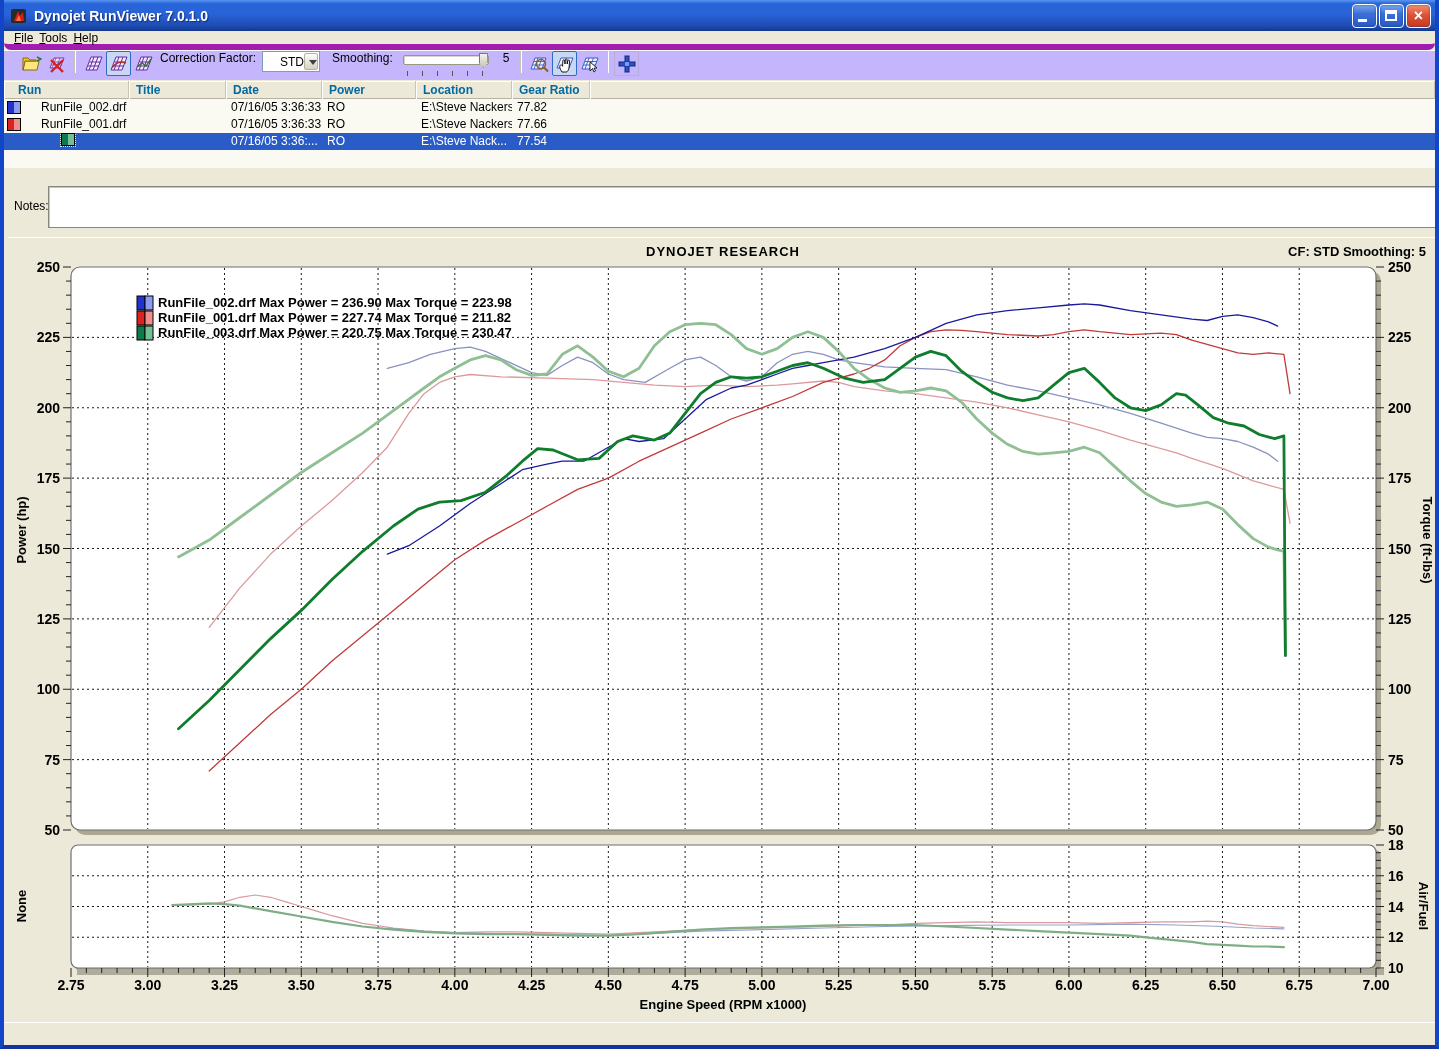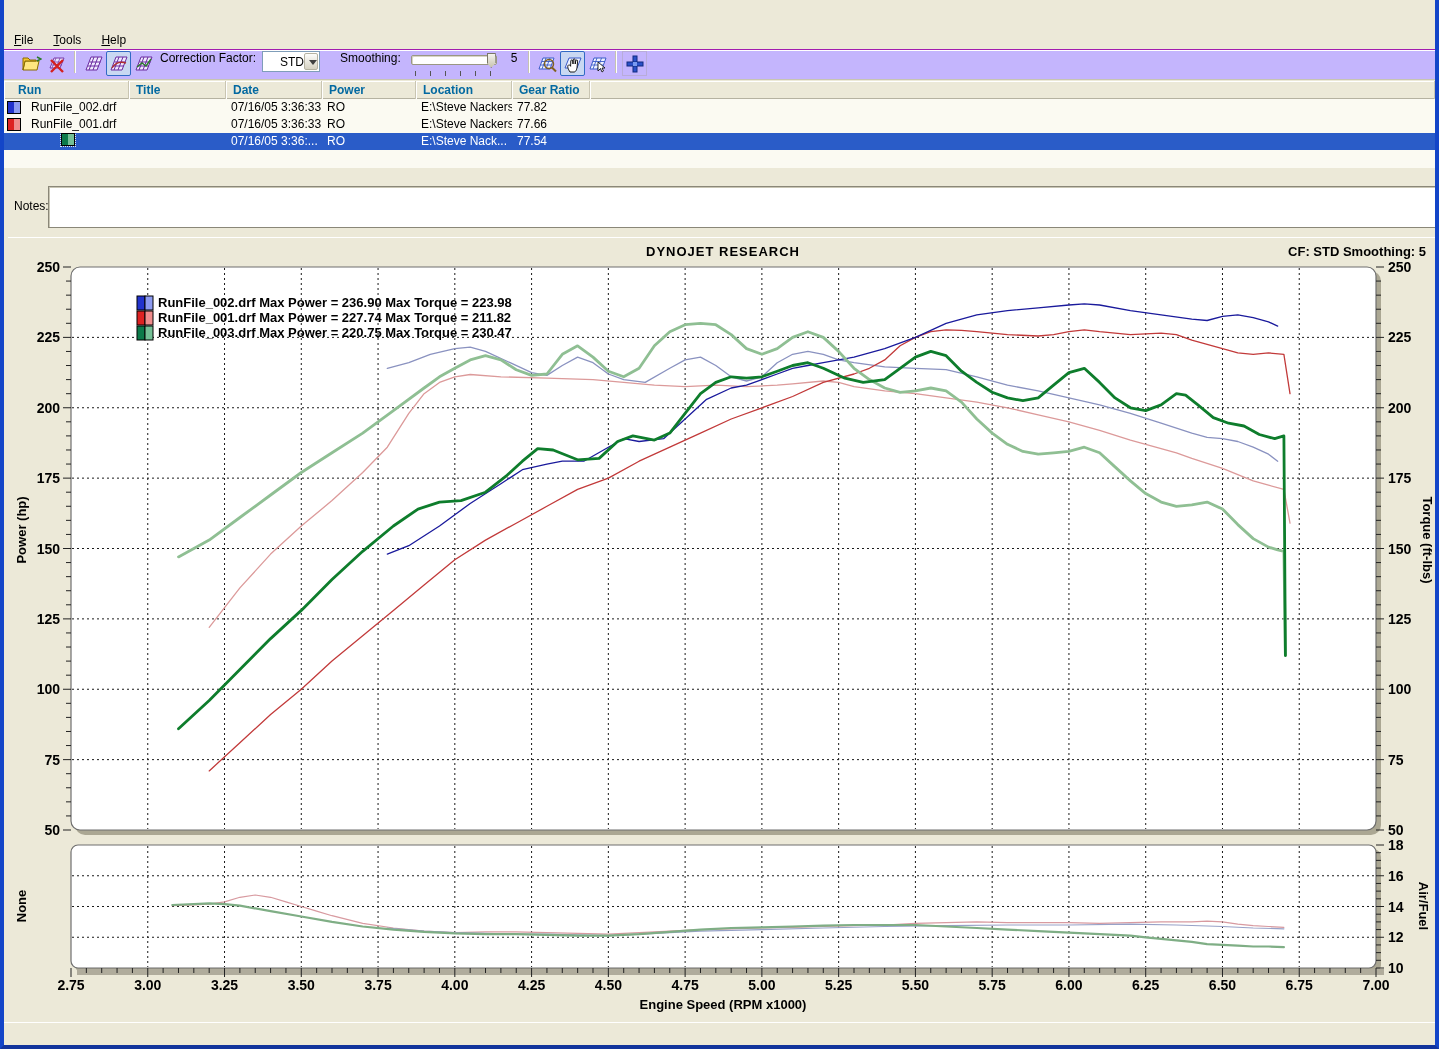--- a/index.html
+++ b/index.html
@@ -17,21 +17,21 @@
   .tb-btn{width:25px;height:24px;border-radius:4px;border:1px solid #fff;
     background:linear-gradient(180deg,#7da7ec 0%,#3b6fd8 40%,#2a58c0 100%);
     position:relative;box-shadow:inset 0 0 2px #123a8c;}
   .tb-btn.close{background:linear-gradient(180deg,#f0926f 0%,#e25138 45%,#c33a1d 100%);}
   .tb-btn .glyph-min{position:absolute;left:5px;bottom:5px;width:9px;height:3px;background:#fff;}
   .tb-btn .glyph-max{position:absolute;left:5px;top:5px;width:12px;height:11px;border:2px solid #fff;border-top-width:4px;}
   .tb-btn .glyph-close{position:absolute;left:0;top:0;width:100%;height:100%;color:#fff;font-weight:bold;
     font-size:16px;line-height:22px;text-align:center;}
   
   .menubar{position:absolute;left:0;top:31px;width:1431px;height:19px;background:#ece9d8;
-    font-size:12px;color:#000;display:flex;align-items:center;padding-left:10px;gap:20px;border-bottom:1px solid #a21caf;}
+    font-size:12px;color:#000;display:flex;align-items:center;padding-left:10px;gap:6px;border-bottom:6px solid #a21caf;border-radius:7px;}
   .menu-item{display:inline-block;cursor:default;}
   .menu-item::first-letter{text-decoration:underline;}
   
   .toolbar{position:absolute;left:0;top:50px;width:1431px;height:30px;background:#c4b5fd;
     border-top:1px solid #fff;border-bottom:1px solid #c8c5b2;display:flex;padding-left:15px;font-size:12px;}
   .tbtn{width:25px;height:25px;border:1px solid transparent;display:flex;align-items:center;justify-content:center;flex:0 0 auto;}
   .tbtn.pressed{border:1px solid #316ac5;background:#c9d8f2;border-radius:2px;}
   .tbtn.framed{border:1px solid #9a97884d;}
   .tsep{width:2px;height:22px;border-left:1px solid #c6c3b0;border-right:1px solid #fff;margin:0 5px;flex:0 0 auto;}
   .tlabel{margin:0 6px 0 4px;color:#000;}
@@ -49,39 +49,58 @@
     background:repeating-linear-gradient(90deg,#555 0 1px,transparent 1px 15px);}
   .icon-svg{display:block;}
   
   .listview{position:absolute;left:0;top:81px;width:1431px;height:87px;background:#fbfaf2;font-size:12px;}
   .lv-head{display:grid;grid-template-columns:125px 97px 96px 94px 96px 78px 1fr;height:18px;background:#ece9d8;}
   .lv-head .hcell{border-right:1px solid #c9c5b2;box-shadow:inset 1px 1px 0 #fff, inset 0 -1px 0 #b5b2a1;
     padding:2px 0 0 14px;color:#0369a1;white-space:nowrap;overflow:hidden;font-weight:bold;}
   .lv-head .hcell.pad4{padding-left:7px;}
   .lv-row{display:grid;grid-template-columns:125px 97px 96px 94px 96px 78px 1fr;height:17px;align-items:center;color:#000;}
   .lv-row .cell{padding-left:5px;white-space:nowrap;overflow:hidden;height:17px;line-height:17px;}
-  .lv-row .cell.run{padding-left:3px;display:flex;align-items:center;gap:10px;}
+  .lv-row .cell.run{padding-left:3px;display:flex;align-items:center;gap:20px;}
   .swatch{width:14px;height:13px;border:1px solid #000;flex:0 0 auto;}
   .lv-row.selected .cell{background:#2a5cc8;color:#fff;flex-direction:column;}
   .lv-row.selected .swatch{outline:1px dotted #e8e8e8;}
   
   .notes-label{position:absolute;left:10px;top:199px;font-size:12px;color:#000;}
   .notes-input{position:absolute;left:44px;top:186px;width:1390px;height:42px;background:#fff;
     border:1px solid #8a8778;box-shadow:inset 1px 1px 0 #c9c6b5;outline:none;font-size:12px;padding:4px;}
   
   .chartpanel{position:absolute;left:4px;top:237px;width:1427px;height:785px;background:#ece9d8;border-top:1px solid #fff;}
   .statusbar{position:absolute;left:0;top:1022px;width:1431px;height:23px;background:#ece9d8;border-top:1px solid #fff;}
   svg text{font-family:"Liberation Sans", sans-serif;}
   .chart-svg{position:absolute;left:0;top:0;}
 </style>
 </head>
 <body>
 
 <div class="window">
 
+  <div class="titlebar">
+    <svg class="app-icon" viewBox="0 0 18 18">
+      <rect x="1" y="2" width="15" height="14" rx="2" fill="#2a2a2a"></rect>
+      <path d="M4 14 L8 4 L10 9 L13 5 L14 14 Z" fill="#d42020"></path>
+      <path d="M6 14 L9 8 L11 14 Z" fill="#ff7840"></path>
+    </svg>
+    <span class="title-text">Dynojet RunViewer 7.0.1.0</span>
+    <div class="tb-btns">
+      <div class="tb-btn">
+          <span class="glyph-min"></span>
+        </div>
+      <div class="tb-btn">
+          <span class="glyph-max"></span>
+        </div>
+      <div class="tb-btn close">
+          <span class="glyph-close">×</span>
+        </div>
+    </div>
+  </div>
 
   <div class="menubar">
     <span class="menu-item">File</span>
     <span class="menu-item">Tools</span>
     <span class="menu-item">Help</span>
   </div>
 
   <div class="toolbar">
     <div class="tbtn">
       <svg class="icon-svg" width="20" height="18" viewBox="0 0 20 18">
@@ -116,21 +135,21 @@
         <path d="M2 16 L7 3 L18 3 L13 16 Z" fill="#efeaff" stroke="#6a2aa0"></path>
         <path d="M4 12 L15 12 M5.5 8 L16.5 8 M10 3 L5 16 M14 3 L9 16" stroke="#6a2aa0" stroke-width="1"></path>
         <path d="M3 13 L8 9 L12 12 L17 5" stroke="#2a7a2a" stroke-width="1.4" fill="none"></path>
       </svg>
     </div>
     <span class="tlabel">Correction Factor:</span>
     <div class="combo">
       <span class="val">STD</span>
       <span class="dd"></span>
     </div>
-    <span class="tlabel" style="margin-left:20px;">Smoothing:</span>
+    <span class="tlabel" style="margin-left:12px;">Smoothing:</span>
     <div class="slider">
       <div class="track"></div>
       <div class="thumb"></div>
       <div class="ticks"></div>
     </div>
     <span class="tlabel">5</span>
     <div class="tsep"></div>
     <div class="tbtn">
       <svg class="icon-svg" width="21" height="20" viewBox="0 0 21 20">
         <path d="M2 15 L6 4 L17 4 L13 15 Z" fill="#eef2ff" stroke="#3a5ac8"></path>

